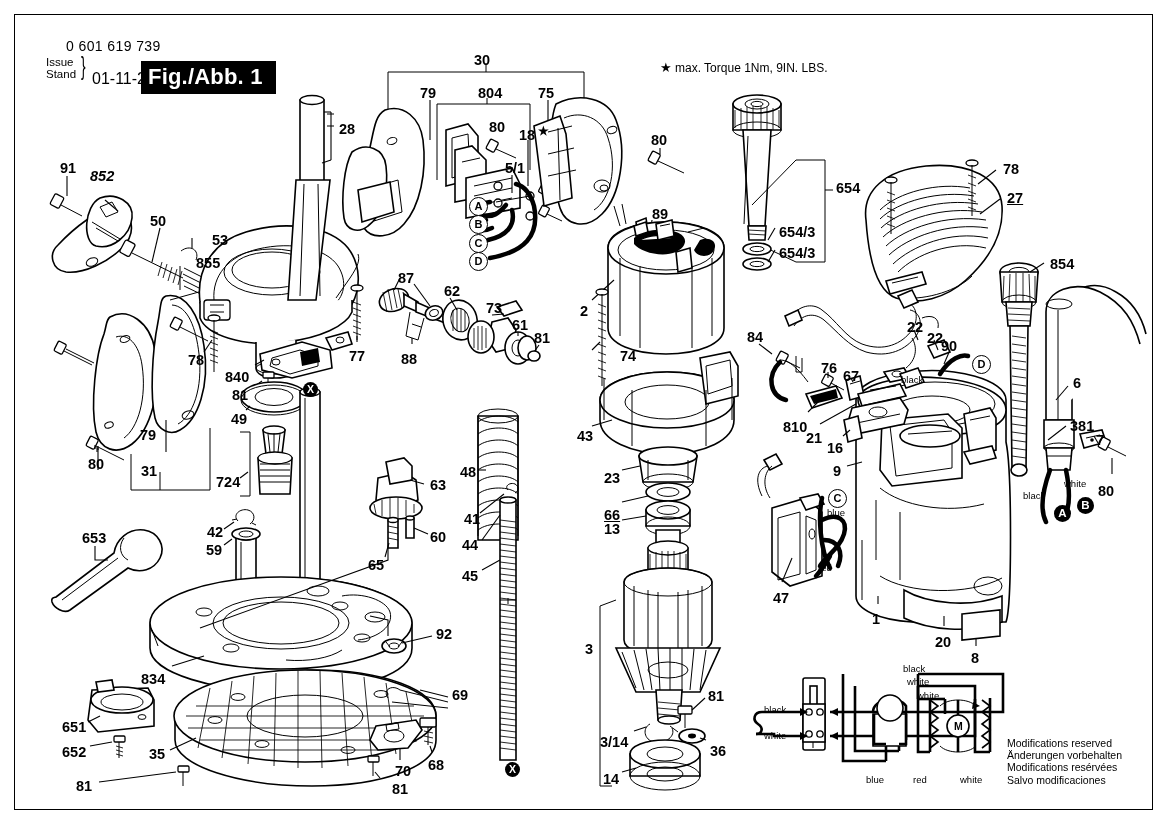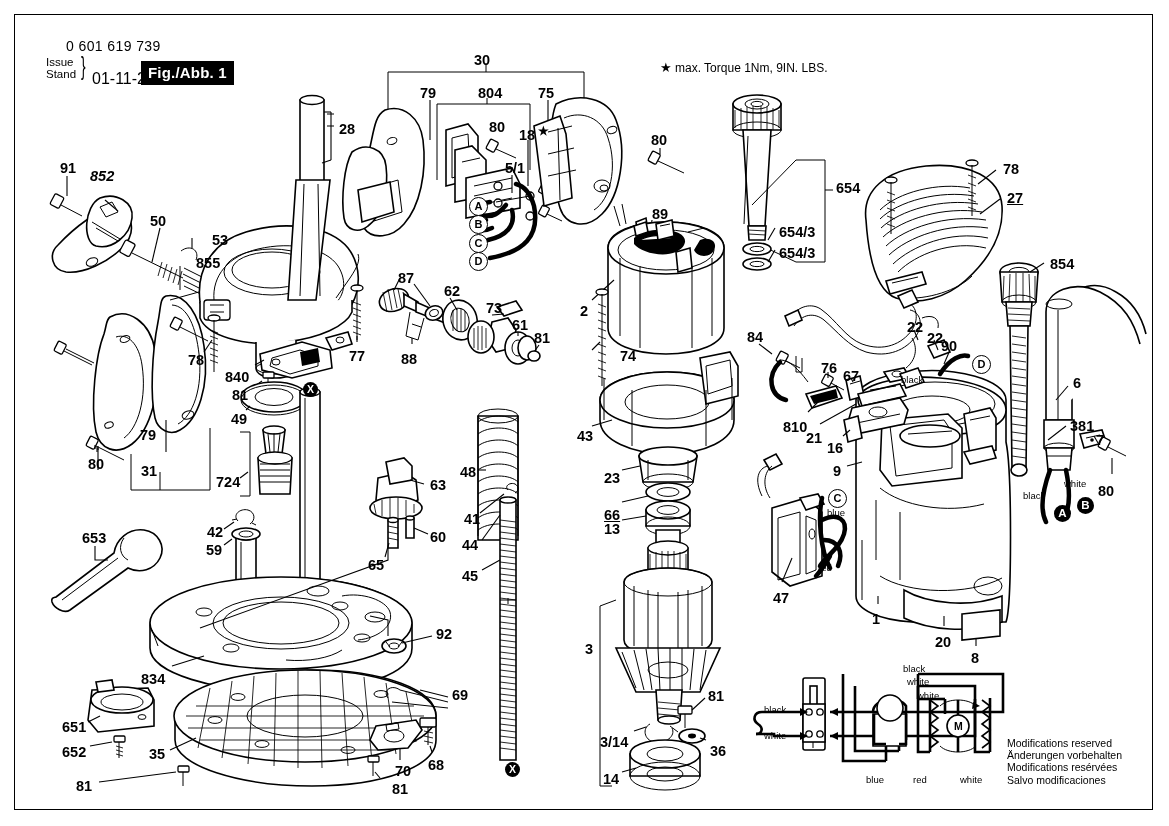--- a/index.html
+++ b/index.html
@@ -37,22 +37,22 @@
     font-size:25px; line-height:25px; transform:scaleX(.55);
     transform-origin:left top;
   }
   .hdr-date{
     position:absolute; left:92px; top:70px;
     font-size:16px; white-space:nowrap;
   }
   .fig-badge{
     position:absolute; left:141px; top:61px;
     background:#000; color:#fff;
-    font-size:15px; font-weight:bold;
-    padding:3px 7px 4px 7px;
+    font-size:22px; font-weight:bold;
+    padding:3px 13px 4px 7px;
     letter-spacing:.2px; white-space:nowrap;
   }
   .torque-note{
     position:absolute; left:660px; top:60px;
     font-size:12px; white-space:nowrap;
   }
   .torque-note .star{font-size:13px;}
   .footer-note{
     position:absolute; left:1007px; top:737px;
     font-size:10.5px; line-height:12.2px; white-space:nowrap;

